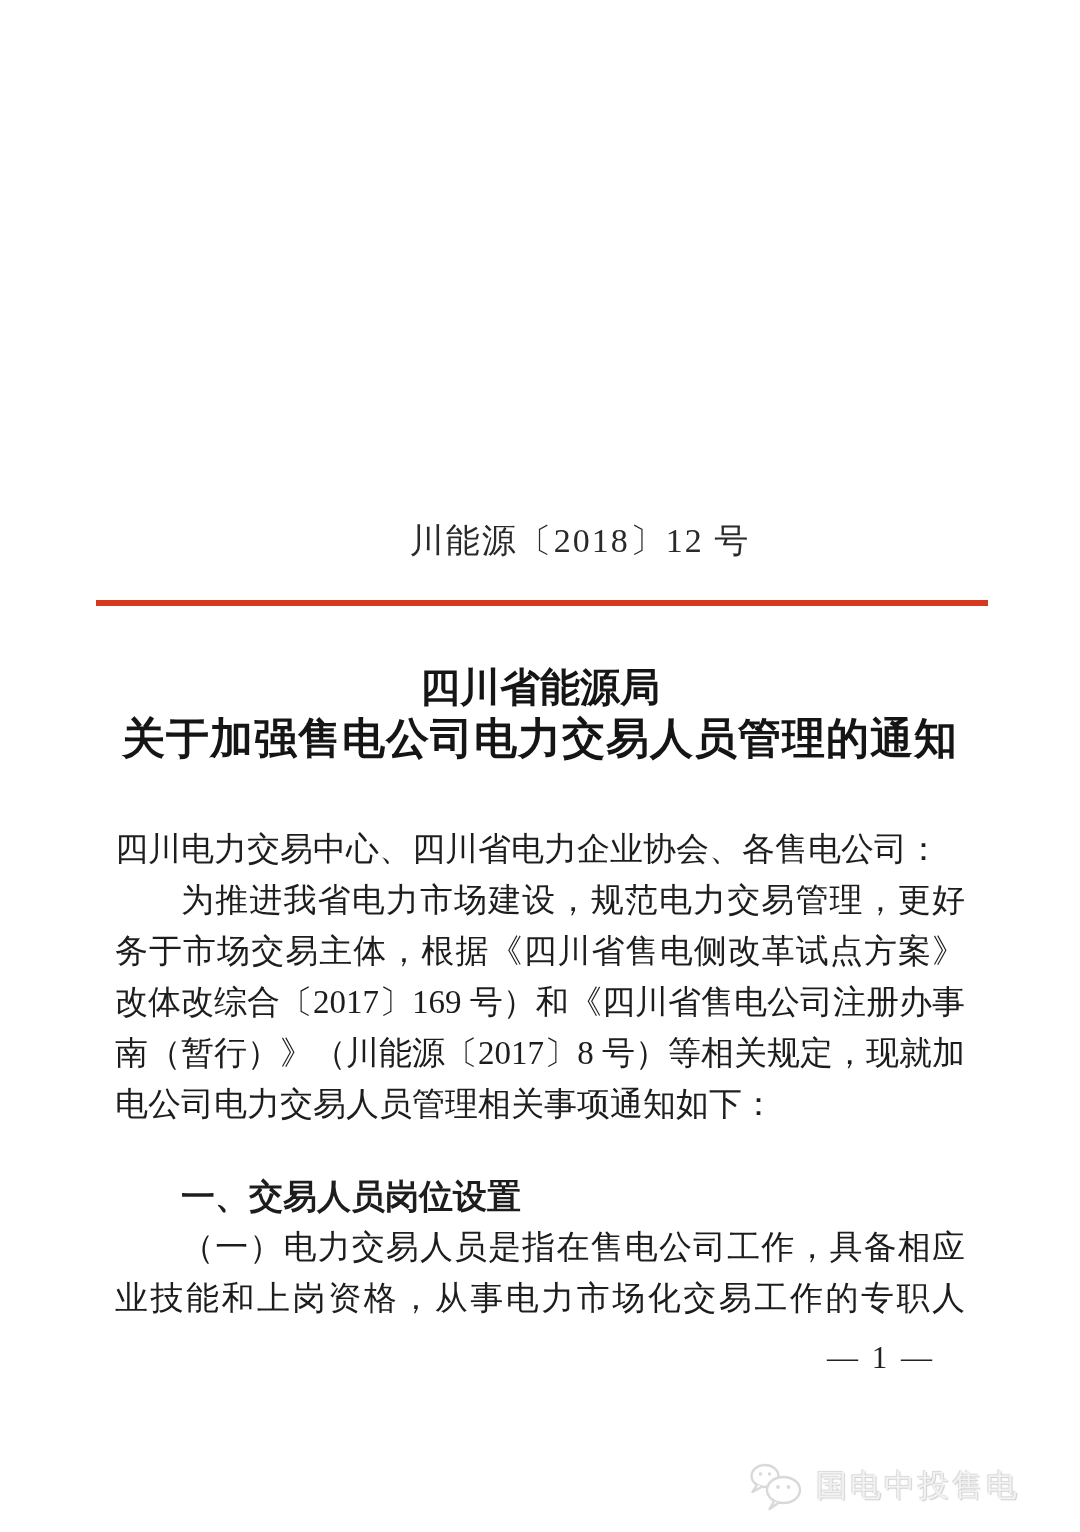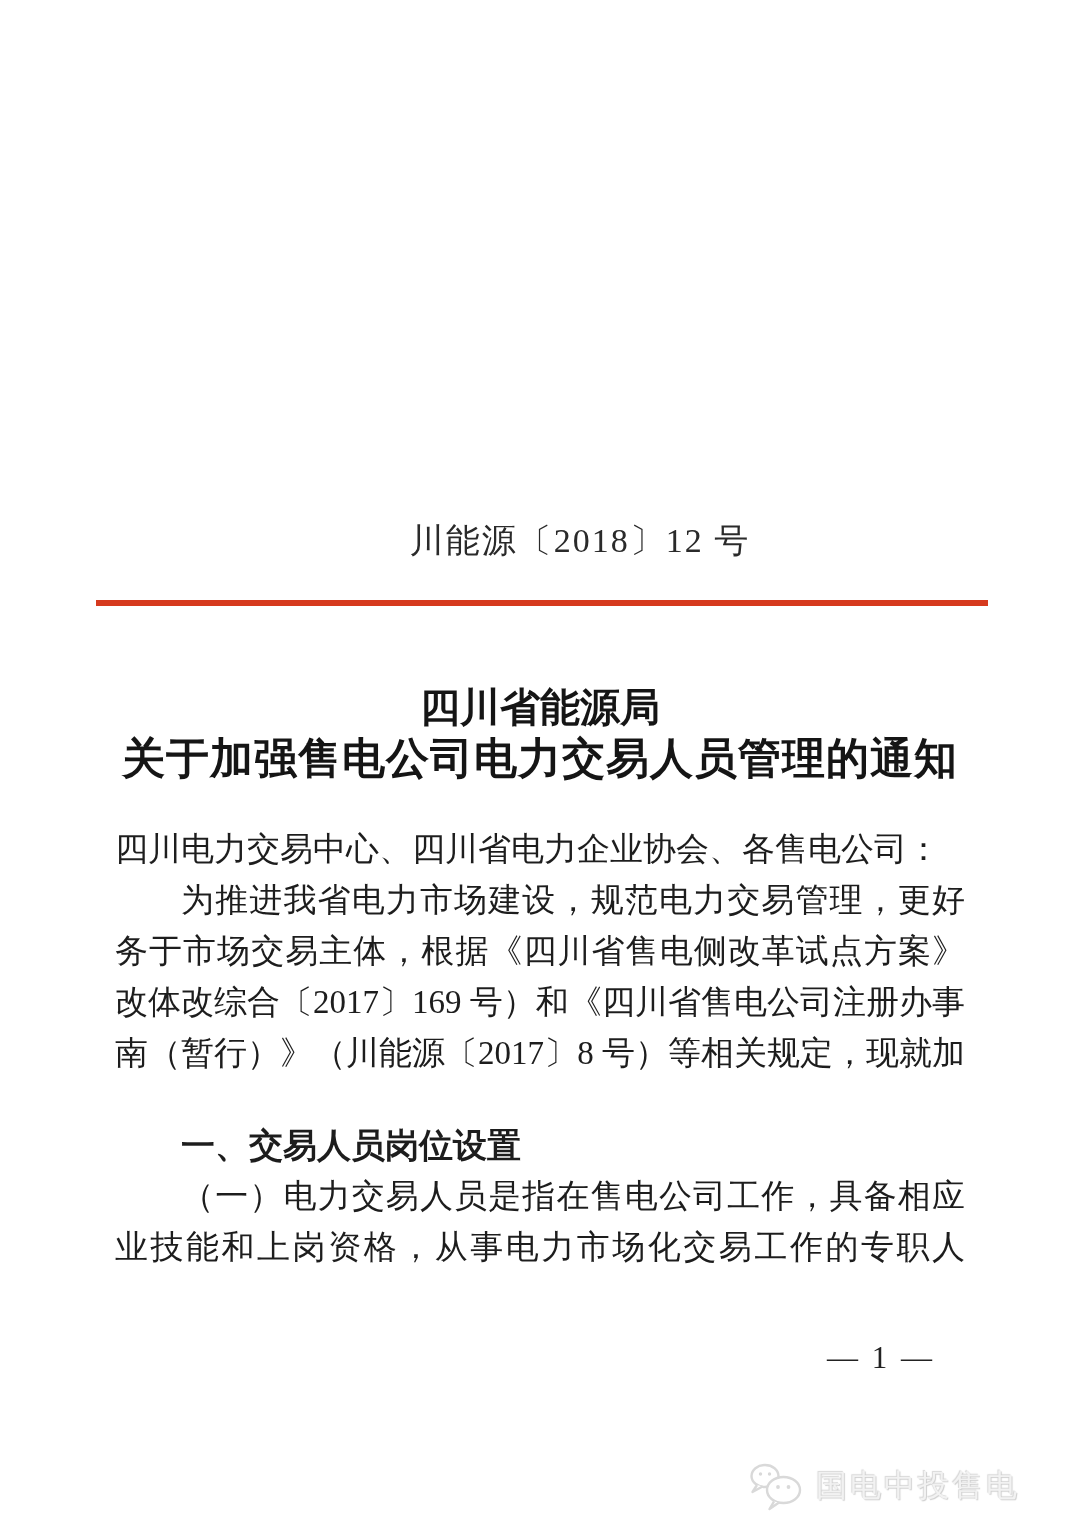--- a/index.html
+++ b/index.html
@@ -53,21 +53,20 @@
 
   
   .doc-title {
     position: absolute;
     top: 663px;
     left: 0;
     width: 100%;
     text-align: center;
     font-weight: bold;
     color: #151515;
-    margin-top: 20px;
   }
   .doc-title .t1 {
     font-size: 40px;
     line-height: 50px;
   }
   .doc-title .t2 {
     font-size: 43px;
     line-height: 52px;
     letter-spacing: 1px;
   }
@@ -152,20 +151,21 @@
     <div class="t1">四川省能源局</div>
     <div class="t2">关于加强售电公司电力交易人员管理的通知</div>
   </div>
 
   <div class="body-text">
     <div class="line">四川电力交易中心、四川省电力企业协会、各售电公司：</div>
     <div class="line j indent">为推进我省电力市场建设，规范电力交易管理，更好地服</div>
     <div class="line j">务于市场交易主体，根据《四川省售电侧改革试点方案》（川发</div>
     <div class="line j">改体改综合〔2017〕169 号）和《四川省售电公司注册办事指</div>
     <div class="line j">南（暂行）》（川能源〔2017〕8 号）等相关规定，现就加强售</div>
+    <div class="line">电公司电力交易人员管理相关事项通知如下：</div>
     <div class="line head indent">一、交易人员岗位设置</div>
     <div class="line j indent">（一）电力交易人员是指在售电公司工作，具备相应的专</div>
     <div class="line j">业技能和上岗资格，从事电力市场化交易工作的专职人员，简</div>
   </div>
 
   <div class="page-number">— 1 —</div>
 
   <div class="watermark">
     <svg class="watermark-icon" viewBox="0 0 60 50" xmlns="http://www.w3.org/2000/svg">
       <g stroke="#d9d9d9" stroke-width="2.4" fill="#ffffff">

